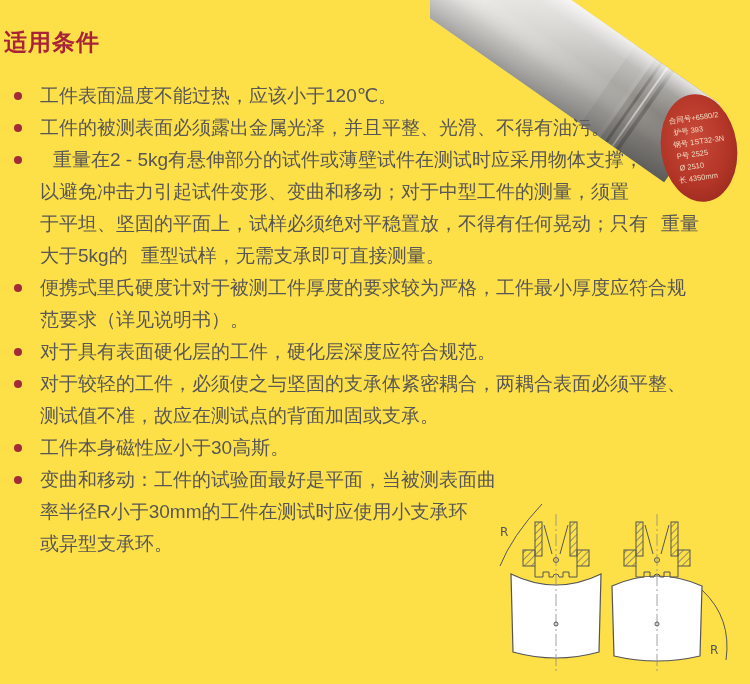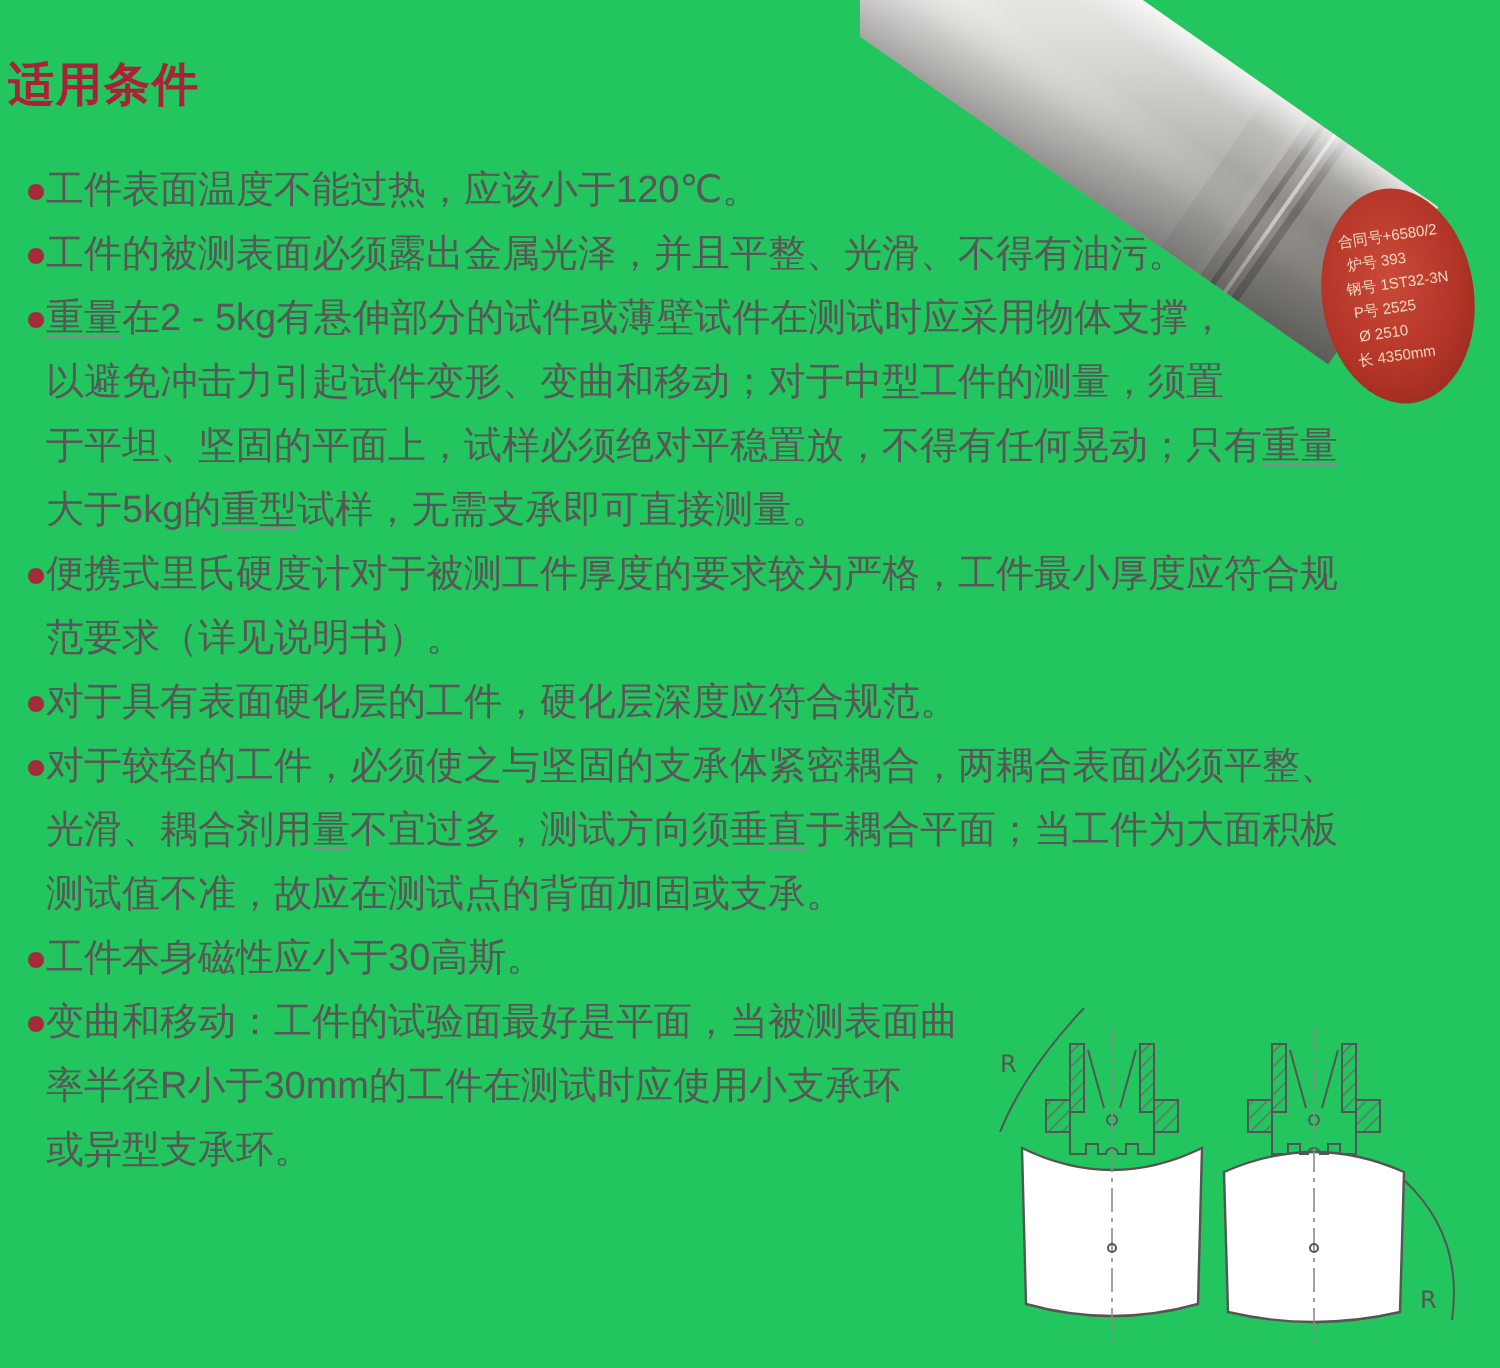--- a/index.html
+++ b/index.html
@@ -1,35 +1,35 @@
 <!DOCTYPE html>
 <html><head>
 <meta charset="utf-8">
 <style>
   html,body{margin:0;padding:0;}
   body{
     width:750px;height:684px;background:#ffffff;overflow:hidden;position:relative;
     font-family:"Liberation Sans","DejaVu Sans",sans-serif;
     -webkit-font-smoothing:antialiased;
   }
-  .page{position:absolute;inset:0;width:750px;height:684px;background:#22c55e;}
+  .page{position:absolute;inset:0;width:750px;height:684px;background:#fde047;}
   .title{
     position:absolute;left:4px;top:27px;margin:0;
     font-size:23px;font-weight:bold;color:#a82338;letter-spacing:1px;
   }
   .list{position:absolute;left:0;top:80px;width:750px;}
   .line{
     position:relative;height:32px;line-height:32px;white-space:nowrap;
-    padding-left:23px;font-size:19px;color:#585656;
+    padding-left:40px;font-size:19px;color:#585656;
   }
   .dot{
     position:absolute;left:14px;top:12px;width:8px;height:8px;border-radius:50%;
     background:#a32a3a;
   }
-  .u{text-decoration:underline;text-underline-offset:3px;text-decoration-color:#8a8888;}
+  .u{text-underline-offset:3px;text-decoration-color:#8a8888;margin-left:13px;}
   .rod-svg{position:absolute;left:430px;top:0;width:320px;height:260px;pointer-events:none;}
   .diagram-svg{position:absolute;left:480px;top:484px;width:270px;height:200px;}
 </style>
 </head>
 <body>
 
 <div class="page">
 
   <h1 class="title">适用条件</h1>
 
@@ -80,21 +80,20 @@
     <div class="line"><span class="dot"></span><span class="txt"><span>工件表面温度不能过热，应该小于120℃。</span></span></div>
     <div class="line"><span class="dot"></span><span class="txt"><span>工件的被测表面必须露出金属光泽，并且平整、光滑、不得有油污。</span></span></div>
     <div class="line"><span class="dot"></span><span class="txt"><span class="u">重量</span><span>在2 - 5kg有悬伸部分的试件或薄壁试件在测试时应采用物体支撑，</span></span></div>
     <div class="line cont"><span class="txt"><span>以避免冲击力引起试件变形、变曲和移动；对于中型工件的测量，须置</span></span></div>
     <div class="line cont"><span class="txt"><span>于平坦、坚固的平面上，试样必须绝对平稳置放，不得有任何晃动；只有</span><span class="u">重量</span></span></div>
     <div class="line cont"><span class="txt"><span>大于5kg的</span><span class="u">重型</span><span>试样，无需支承即可直接测量。</span></span></div>
     <div class="line"><span class="dot"></span><span class="txt"><span>便携式里氏硬度计对于被测工件厚度的要求较为严格，工件最小厚度应符合规</span></span></div>
     <div class="line cont"><span class="txt"><span>范要求（详见说明书）。</span></span></div>
     <div class="line"><span class="dot"></span><span class="txt"><span>对于具有表面硬化层的工件，硬化层深度应符合规范。</span></span></div>
     <div class="line"><span class="dot"></span><span class="txt"><span>对于较轻的工件，必须使之与坚固的支承体紧密耦合，两耦合表面必须平整、</span></span></div>
-    <div class="line cont"><span class="txt"><span>光滑、耦合剂用</span><span class="u">量</span><span>不宜过多，测试方向须垂</span><span class="u">直</span><span>于耦合平面；当工件为大面积板</span></span></div>
     <div class="line cont"><span class="txt"><span>测试值不准，故应在测试点的背面加固或支承。</span></span></div>
     <div class="line"><span class="dot"></span><span class="txt"><span>工件本身磁性应小于30高斯。</span></span></div>
     <div class="line"><span class="dot"></span><span class="txt"><span>变曲和移动：工件的试验面最好是平面，当被测表面曲</span></span></div>
     <div class="line cont"><span class="txt"><span>率半径R小于30mm的工件在测试时应使用小支承环</span></span></div>
     <div class="line cont"><span class="txt"><span>或异型支承环。</span></span></div>
   </div>
 
   <svg class="diagram-svg" viewBox="0 0 270 200" aria-hidden="true">
     <defs>
       <pattern id="hatch" width="5" height="5" patternUnits="userSpaceOnUse" patternTransform="rotate(45)">

